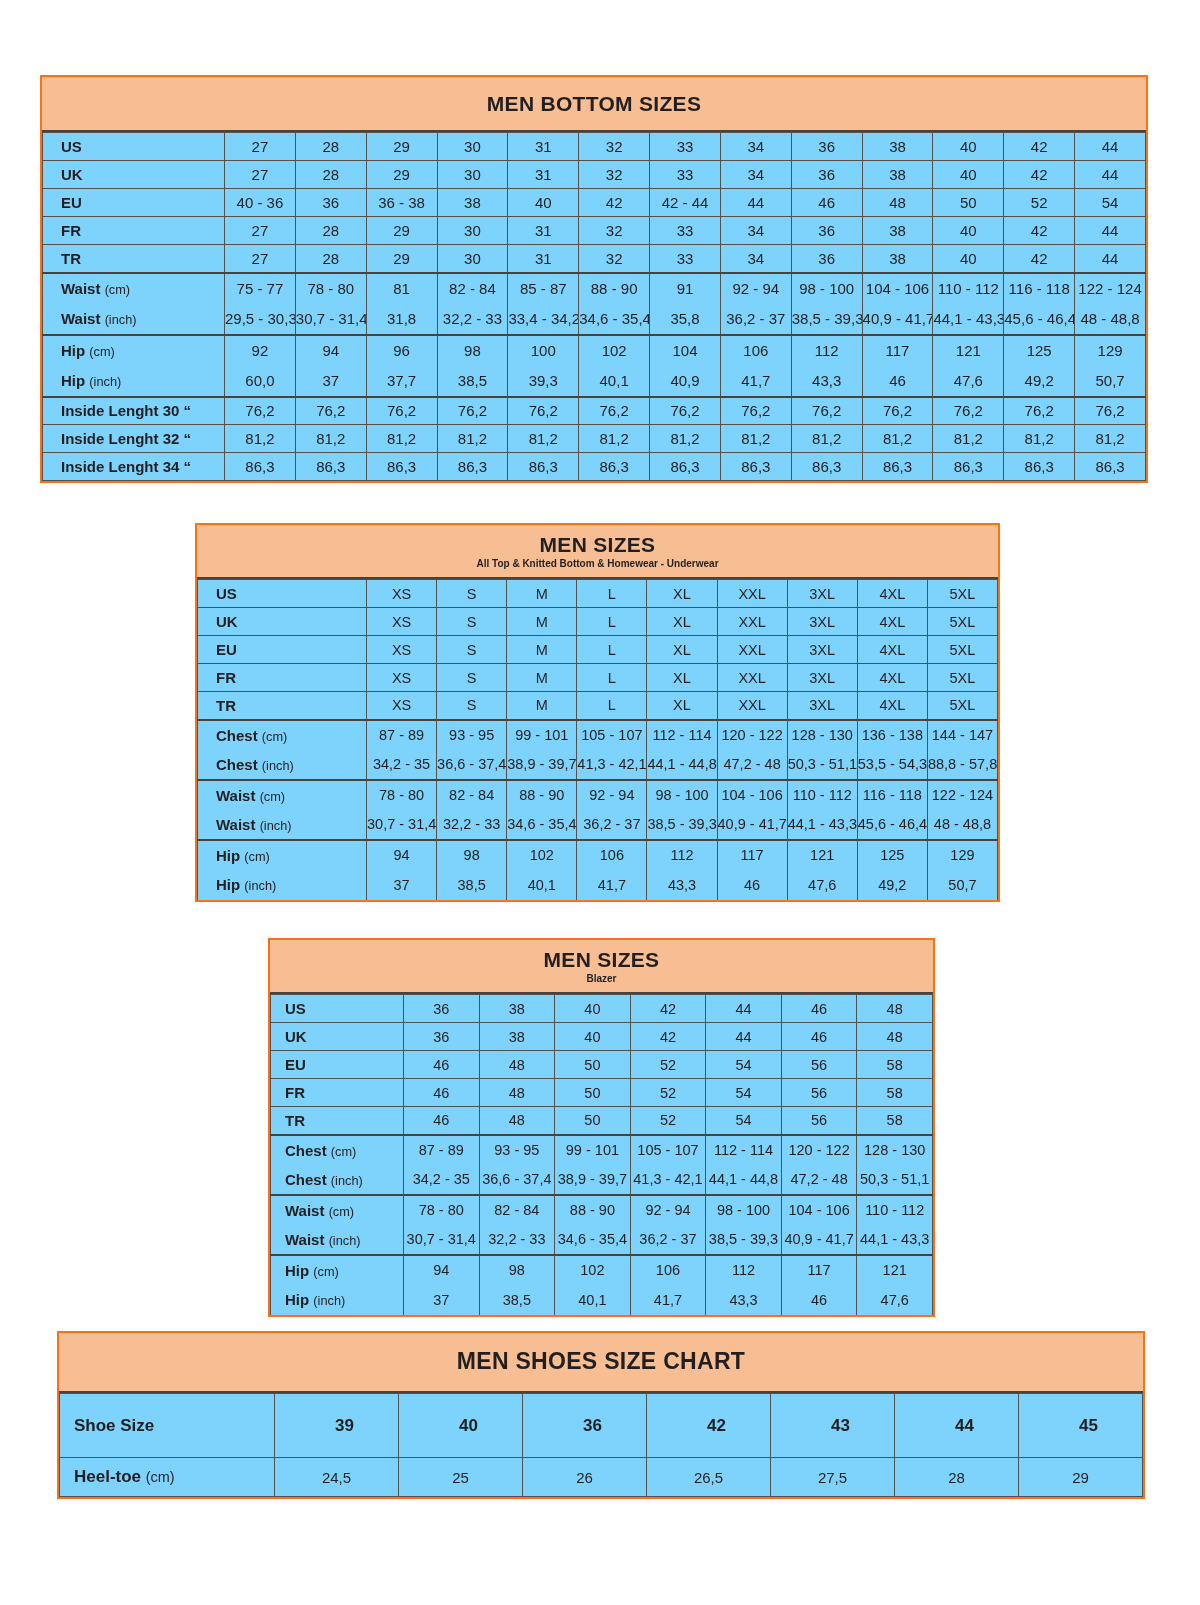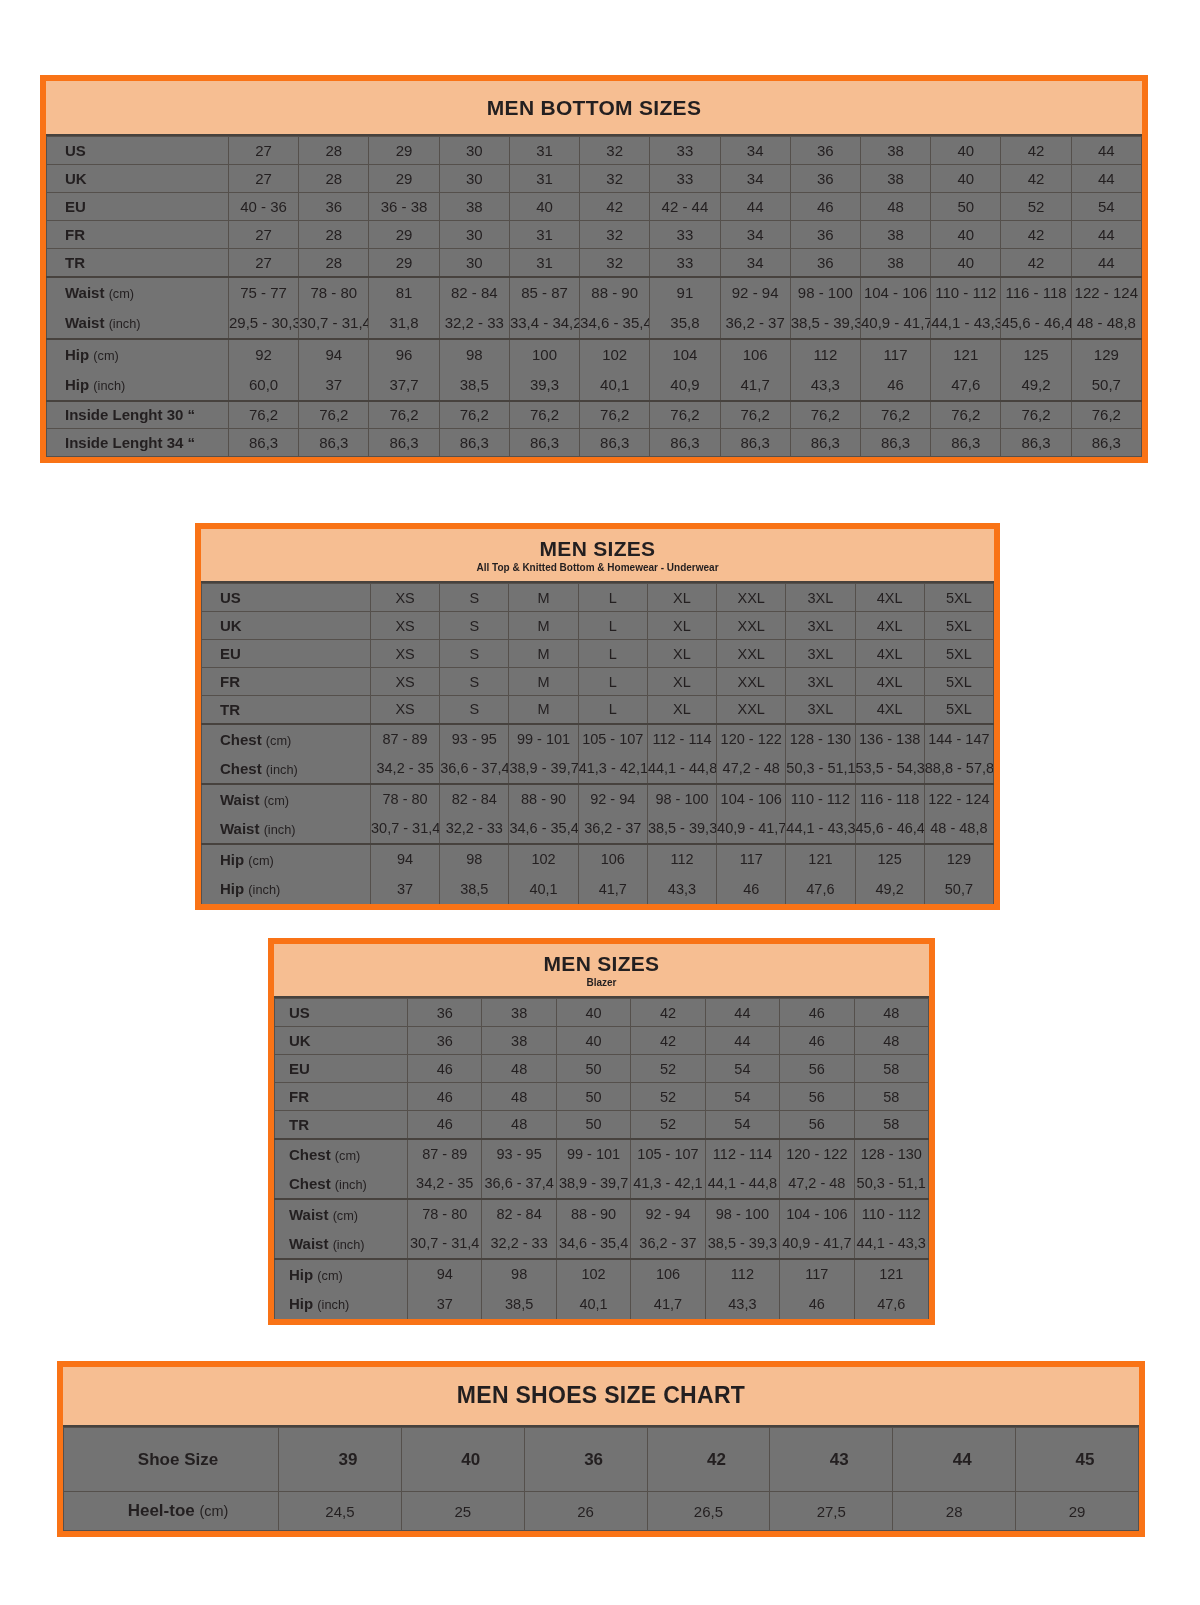--- a/index.html
+++ b/index.html
@@ -2,21 +2,21 @@
 <html><head>
 <meta charset="utf-8">
 <style>
   html,body{margin:0;padding:0;}
   body{
     width:1200px;height:1605px;position:relative;background:#ffffff;
     font-family:"Liberation Sans", sans-serif;color:#231f20;
     -webkit-font-smoothing:antialiased;
   }
   .size-table{
-    position:absolute;border:6px solid #f97316;background:#737373;box-sizing:border-box;
+    position:absolute;border:2px solid #f97316;background:#7dd3fc;box-sizing:border-box;
   }
   .tbl-header{
     background:#f6be92;border-bottom:2px solid #47423e;
     display:flex;flex-direction:column;align-items:center;justify-content:center;
     text-align:center;
   }
   .tbl-title{font-weight:700;font-size:21px;letter-spacing:.3px;line-height:1.1;}
   .tbl-subtitle{font-weight:700;font-size:10px;margin-top:3px;line-height:1;}
   .tbl-grid table{border-collapse:collapse;width:100%;table-layout:fixed;}
   .tbl-grid td,.tbl-grid th{
@@ -48,24 +48,24 @@
 
   
   #t3{left:268px;top:938px;width:667px;}
   #t3 .tbl-header{height:52px;}
   #t3 th{width:118px;padding-left:14px;font-size:15px;}
   #t3 td{font-size:14.5px;}
   #t3 .sec-rows tr{height:28px;}
   #t3 .sec-pair tr{height:30px;}
 
   
-  #t4{left:57px;top:1361px;width:1088px;}
+  #t4{left:57px;top:1331px;width:1088px;}
   #t4 .tbl-header{height:58px;}
   #t4 .tbl-title{font-size:23px;}
-  #t4 th{width:200px;padding-left:14px;font-size:17px;text-align:center;}
+  #t4 th{width:200px;padding-left:14px;font-size:17px;}
   #t4 td{font-size:15px;}
   #t4 .sec-rows tr:first-child{height:64px;}
   #t4 .sec-rows tr:last-child{height:39px;}
   #t4 tr.strong td{font-weight:700;font-size:17px;padding-left:16px;}
 </style>
 </head>
 <body>
 
 <div class="size-table" id="t1">
   <div class="tbl-header">
@@ -234,20 +234,36 @@
             <td>76,2</td>
             <td>76,2</td>
             <td>76,2</td>
             <td>76,2</td>
             <td>76,2</td>
             <td>76,2</td>
             <td>76,2</td>
             <td>76,2</td>
           </tr>
           <tr>
+            <th><span>Inside Lenght 32 “</span></th>
+            <td>81,2</td>
+            <td>81,2</td>
+            <td>81,2</td>
+            <td>81,2</td>
+            <td>81,2</td>
+            <td>81,2</td>
+            <td>81,2</td>
+            <td>81,2</td>
+            <td>81,2</td>
+            <td>81,2</td>
+            <td>81,2</td>
+            <td>81,2</td>
+            <td>81,2</td>
+          </tr>
+          <tr>
             <th><span>Inside Lenght 34 “</span></th>
             <td>86,3</td>
             <td>86,3</td>
             <td>86,3</td>
             <td>86,3</td>
             <td>86,3</td>
             <td>86,3</td>
             <td>86,3</td>
             <td>86,3</td>
             <td>86,3</td>

